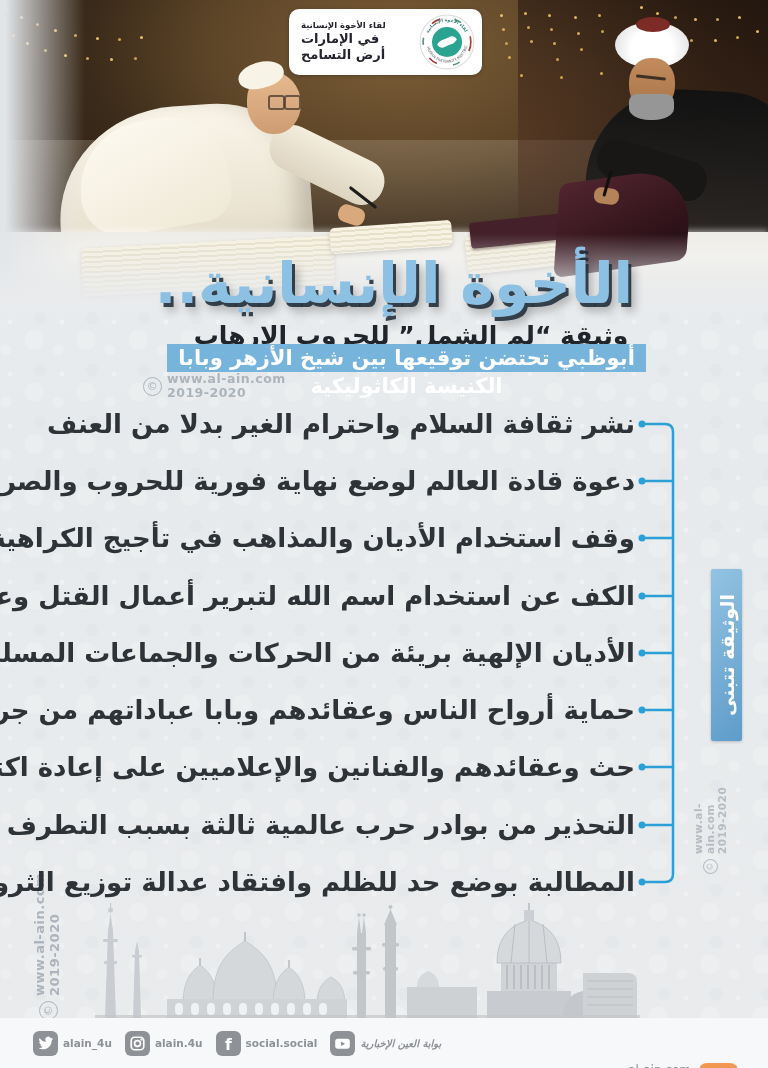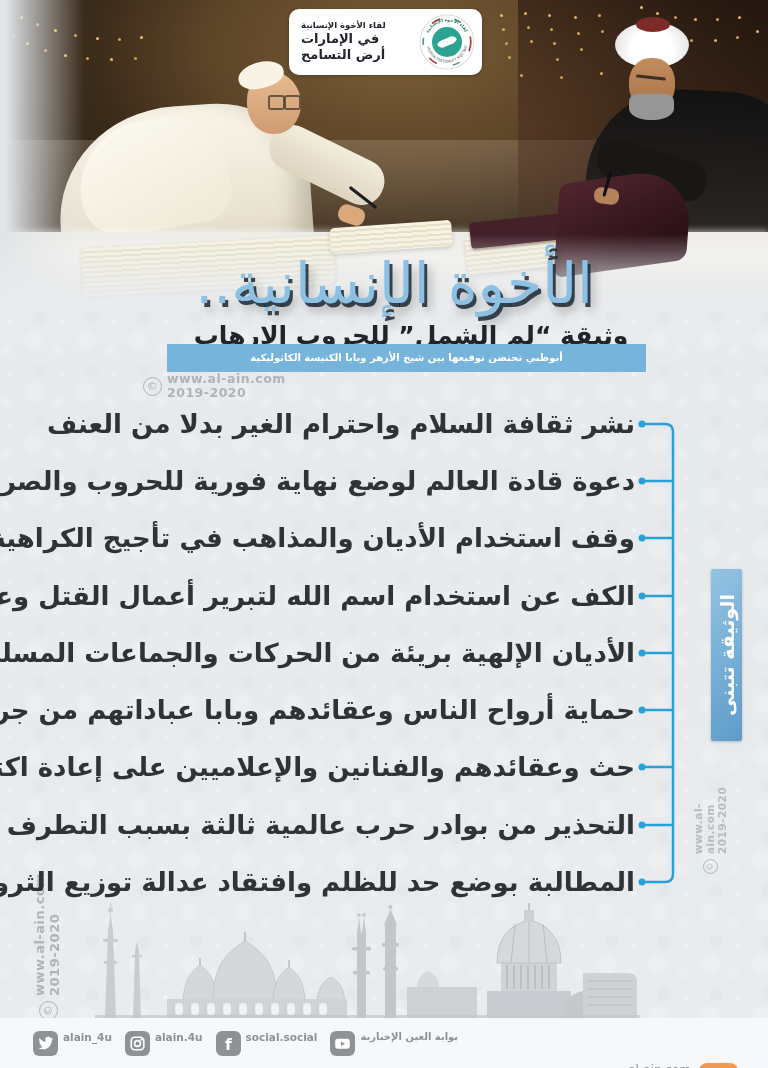--- a/index.html
+++ b/index.html
@@ -79,26 +79,26 @@
   
   .badge{position:absolute;left:289px;top:9px;width:193px;height:66px;z-index:5;background:#fff;border-radius:10px;
     box-shadow:0 1px 4px rgba(0,0,0,.25);display:flex;align-items:center;justify-content:flex-end;padding:4px 6px;box-sizing:border-box;}
   .badge-text{direction:rtl;text-align:left;margin-left:6px;color:#24242e;line-height:1.25;flex:1;}
   .badge-text .b1{font-size:8.5px;font-weight:bold;}
   .badge-text .b2,.badge-text .b3{font-size:13px;font-weight:bold;}
   .badge-logo{width:58px;height:58px;flex:0 0 auto;}
 
   
   .title{position:absolute;top:212px;left:0;width:768px;z-index:5;direction:rtl;text-align:center;padding-left:20px;box-sizing:border-box;
-    font-size:57px;font-weight:normal;color:#8cc1e4;letter-spacing:-1px;
+    font-size:57px;font-weight:bold;color:#8cc1e4;letter-spacing:-1px;
     text-shadow:3px 4px 0 rgba(32,44,56,.88), 6px 8px 10px rgba(0,0,0,.28);}
   .subtitle{position:absolute;top:300px;left:0;width:768px;z-index:5;direction:rtl;text-align:center;padding-left:54px;box-sizing:border-box;
     font-size:25px;font-weight:bold;color:#20252b;}
   .banner{position:absolute;top:344px;left:167px;width:479px;height:28px;z-index:5;direction:rtl;
-    background:#77b4dc;color:#fff;font-size:10px;font-weight:bold;text-align:center;line-height:28px;}
+    background:#77b4dc;color:#fff;font-size:21px;font-weight:bold;text-align:center;line-height:28px;}
 
   
   .wm{color:rgba(158,166,175,.8);font-weight:bold;letter-spacing:.5px;z-index:4;}
   .wm .c{display:inline-block;width:17px;height:17px;line-height:17px;border:1.5px solid rgba(158,166,175,.8);border-radius:50%;
     text-align:center;font-size:11px;margin-right:5px;vertical-align:middle;font-weight:normal;}
   .wm-top{position:absolute;left:143px;top:372px;display:flex;align-items:center;}
   .wm-lines{font-size:12.5px;line-height:1.15;}
   .wm-left{position:absolute;left:-49px;top:905px;width:194px;height:36px;transform:rotate(-90deg);display:flex;align-items:center;}
   .wm-left .wm-lines{font-size:13px;}
   .wm-right{position:absolute;left:650px;top:800px;width:120px;height:28px;transform:rotate(-90deg);display:flex;align-items:center;opacity:.85;}
@@ -113,24 +113,24 @@
     background:linear-gradient(135deg,#93c3e2,#5e9cca);box-shadow:0 1px 3px rgba(0,0,0,.2);}
   .tab span{position:absolute;left:50%;top:50%;width:172px;height:31px;line-height:31px;transform:translate(-50%,-50%) rotate(-90deg);
     text-align:center;direction:rtl;color:#fff;font-size:19px;font-weight:bold;}
 
   
   .skyline{position:absolute;left:95px;top:903px;z-index:2;}
 
   
   .footer{position:absolute;left:0;top:1018px;width:768px;height:50px;z-index:6;background:#f7f8f9;}
   .social{position:absolute;left:33px;top:0;height:50px;display:flex;align-items:center;}
-  .soc{display:flex;margin-right:13px;cursor:pointer;}
+  .soc{display:flex;align-items:center;margin-right:13px;cursor:pointer;}
   .soc svg{display:block;}
   .soc .handle{font-size:10.5px;color:#8e9296;margin-left:5px;font-weight:bold;}
-  .soc .handle.ar{direction:rtl;font-size:10px;}
+  .soc .handle.ar{direction:rtl;font-size:10px;font-style:italic;}
   .site-wrap{position:absolute;right:30px;top:5px;display:flex;align-items:center;}
   .site{font-size:12px;color:#8b8f93;margin-right:8px;margin-top:14px;}
   .alain-logo{width:39px;height:40px;border-radius:8px;overflow:hidden;background:linear-gradient(180deg,#f29a53,#e87f35);
     display:flex;flex-direction:column;box-shadow:0 1px 2px rgba(0,0,0,.2);margin-top:40px;}
   .alain-main{flex:1;color:#fff;font-weight:bold;font-size:14px;text-align:center;line-height:28px;direction:rtl;}
   .alain-sub{height:24px;background:#4aa4ad;color:#fff;font-size:10px;line-height:11px;text-align:center;direction:rtl;}
 </style>
 </head>
 <body>
 

